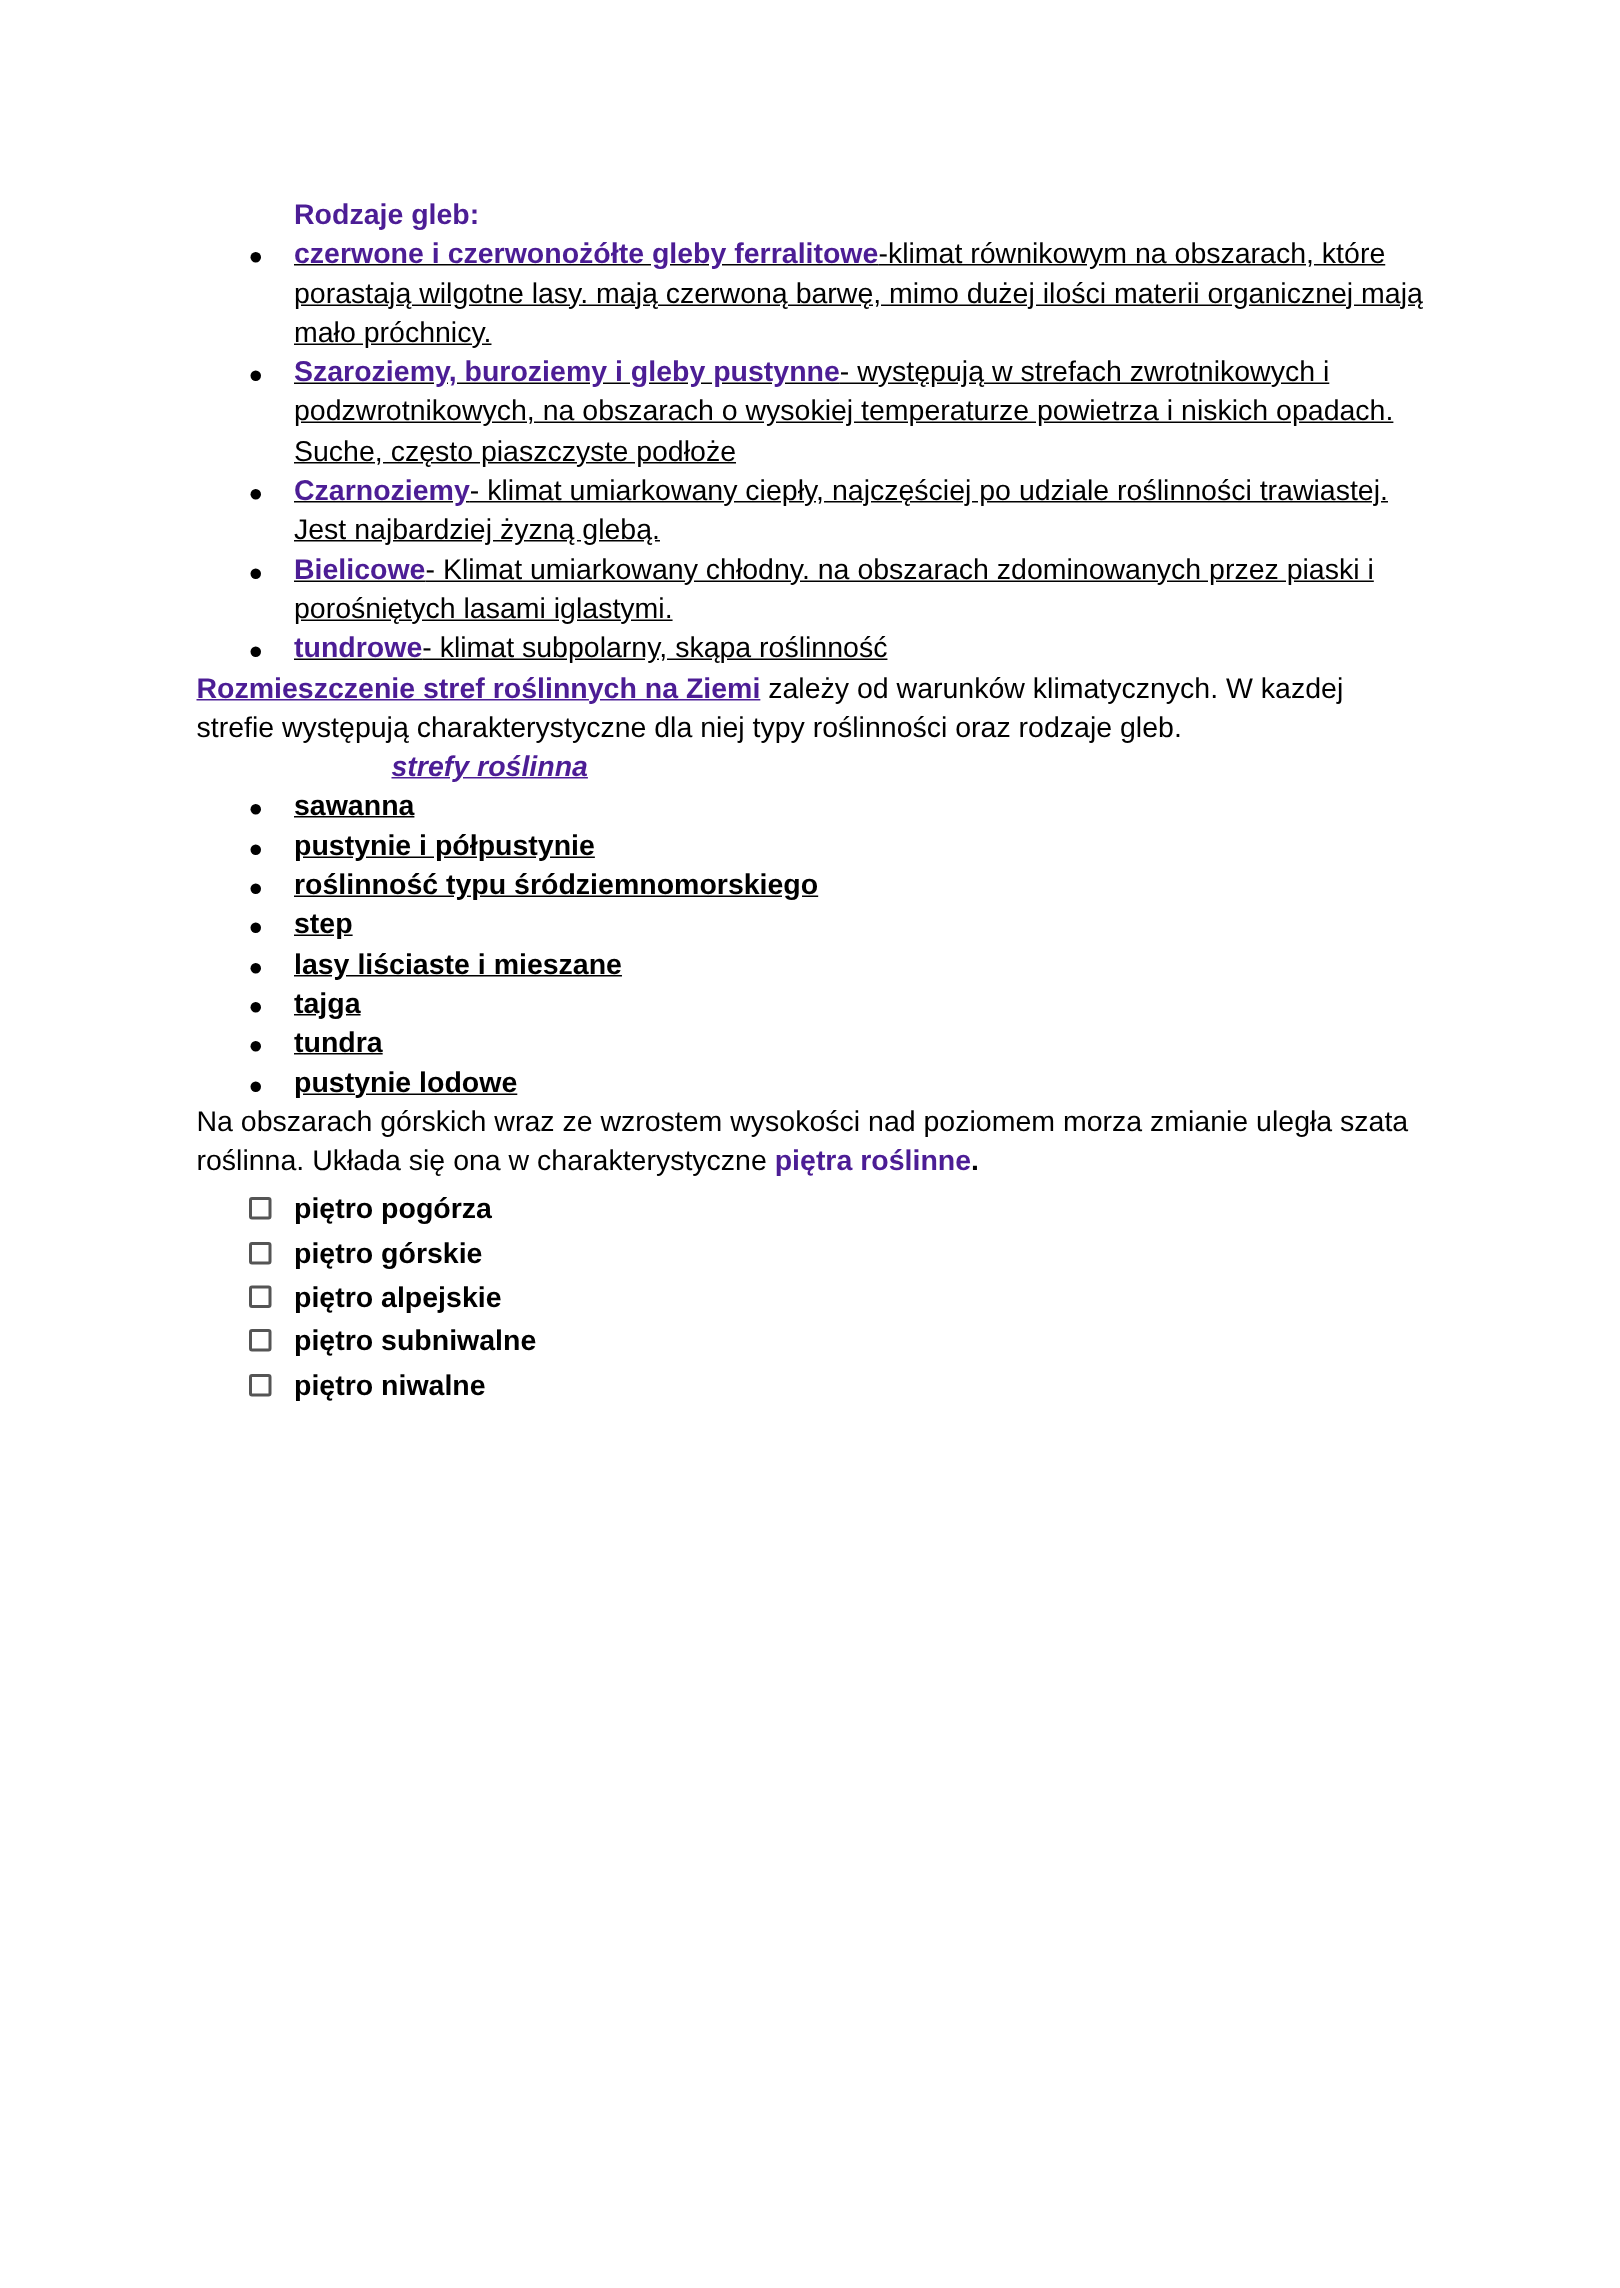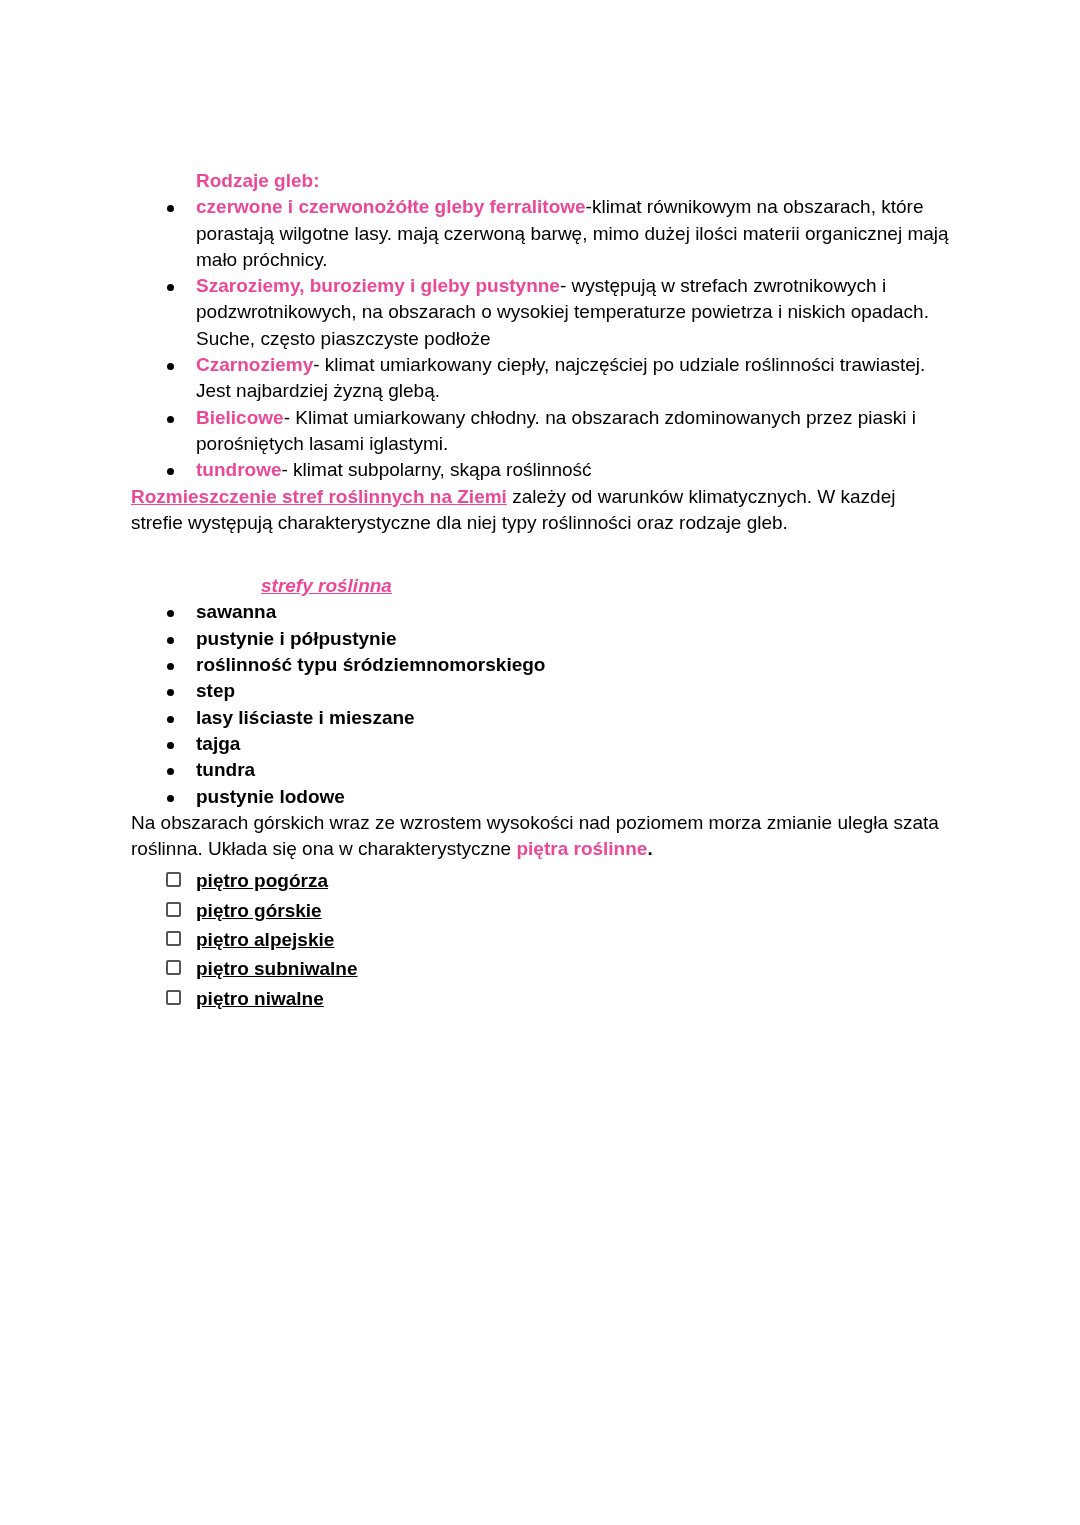--- a/index.html
+++ b/index.html
@@ -2,32 +2,32 @@
 <html><head>
 <meta charset="utf-8">
 <style>
   html, body { margin: 0; padding: 0; background: #ffffff; }
   body {
     width: 1080px; height: 1525px; position: relative; overflow: hidden;
     font-family: "Liberation Sans", sans-serif; color: #000000;
     font-size: 19px; line-height: 26.3px;
   }
   .page { position: absolute; left: 131px; top: 131px; width: 820px; }
-  .pink { color: #ec4899; margin-top: 37px; }
+  .pink { color: #4c1d95; }
   .bold { font-weight: bold; }
   .u { text-decoration: underline; }
   .indent-title { padding-left: 65px; }
   ul.list { list-style: none; margin: 0; padding: 0; }
-  ul.list li { position: relative; padding-left: 65px; }
+  ul.list li { position: relative; padding-left: 65px; text-decoration: underline; }
   ul.list li .bullet {
     position: absolute; left: 36px; top: 11px; width: 7px; height: 7px;
     border-radius: 50%; background: #000;
   }
   .center-title { padding-left: 130px; font-style: italic; }
-  ul.checks { list-style: none; margin: 4px 0 0 0; padding: 0; text-decoration: underline; }
+  ul.checks { list-style: none; margin: 4px 0 0 0; padding: 0; }
   ul.checks li { position: relative; padding-left: 65px; line-height: 29.3px; }
   ul.checks li .box {
     position: absolute; left: 35px; top: 6px; width: 15px; height: 15px;
     border: 2px solid #555; border-radius: 2px; box-sizing: border-box; background:#fff;
   }
   p { margin: 0; }
 </style>
 </head>
 <body>
 

